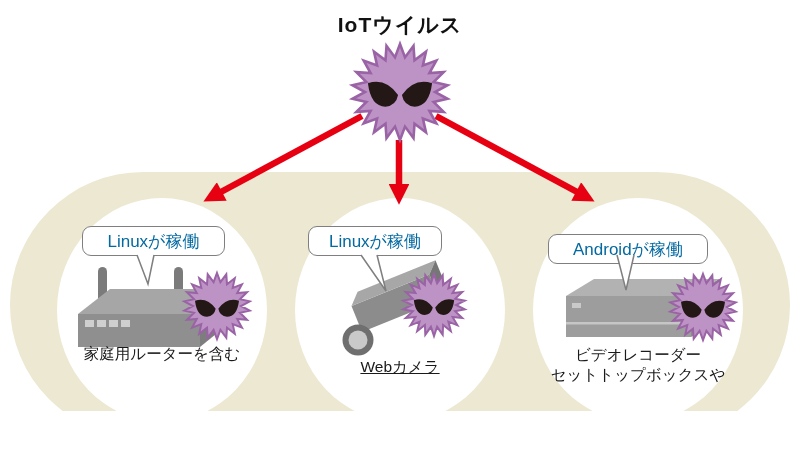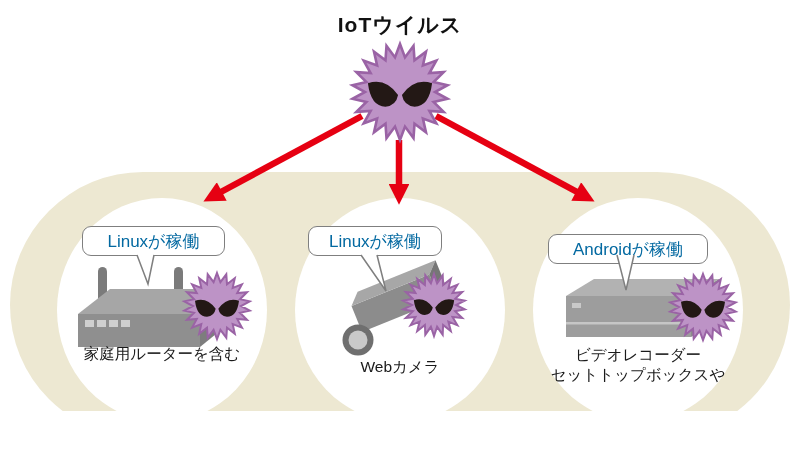--- a/index.html
+++ b/index.html
@@ -31,21 +31,21 @@
   }
   .bubble.b1{left:82px;top:226px;width:143px;}
   .bubble.b2{left:308px;top:226px;width:134px;}
   .bubble.b3{left:548px;top:226px;width:160px;margin-top:8px;}
   .tails{position:absolute;left:0;top:0;z-index:5;pointer-events:none;}
   .caption{
     position:absolute;z-index:6;text-align:center;
     font-size:15.5px;line-height:20px;color:#1a1a1a;white-space:nowrap;
   }
   .caption.p1{left:37px;top:344px;width:250px;}
-  .caption.p2{left:300px;top:357px;width:200px;}
+  .caption.p2{left:300px;top:357px;width:200px;text-decoration:underline;}
   .caption.p3{left:513px;top:345px;width:250px;}
 </style>
 </head>
 <body>
 
 <div class="canvas">
 
   <div class="title">IoTウイルス</div>
 
   <div class="band"></div>

